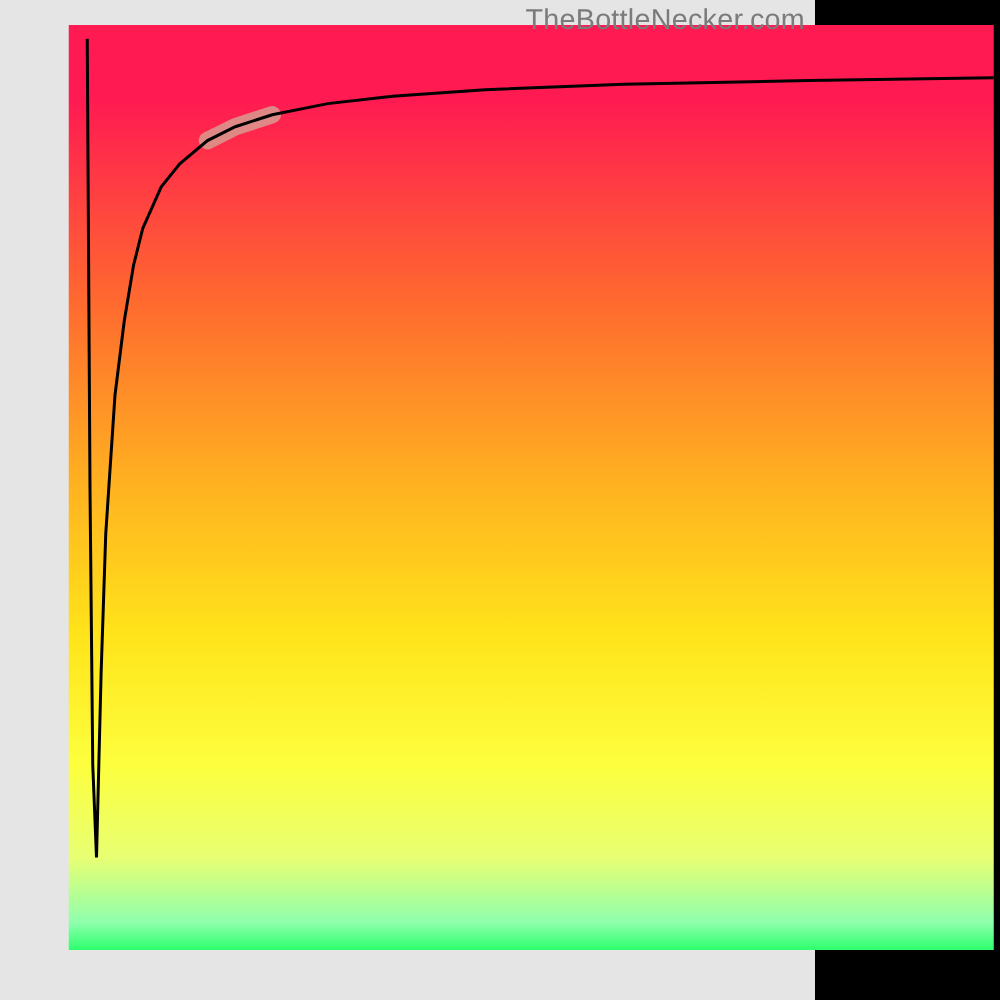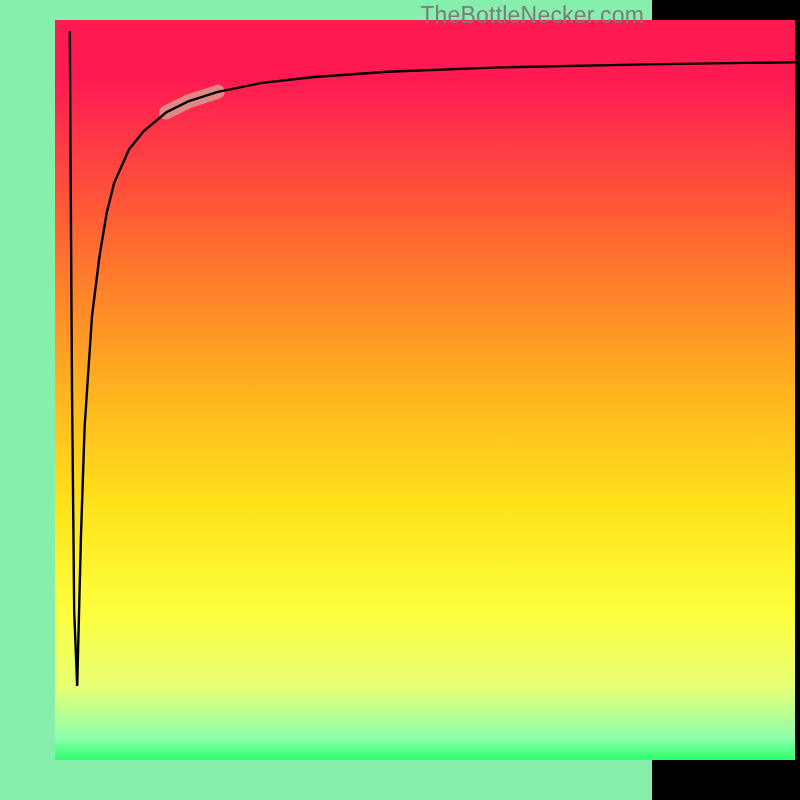--- a/index.html
+++ b/index.html
@@ -10,21 +10,21 @@
     overflow: hidden;
     background: #000;
     font-family: Arial, Helvetica, sans-serif;
   }
   .frame {
     position: absolute;
     left: 0;
     top: 0;
     width: 652px;
     height: 800px;
-    background: #86efac;
+    background: #e5e5e5;
   }
   .plot-area {
     position: absolute;
     left: 55px;
     top: 20px;
     width: 740px;
     height: 740px;
     
     background: linear-gradient(
       to bottom,

